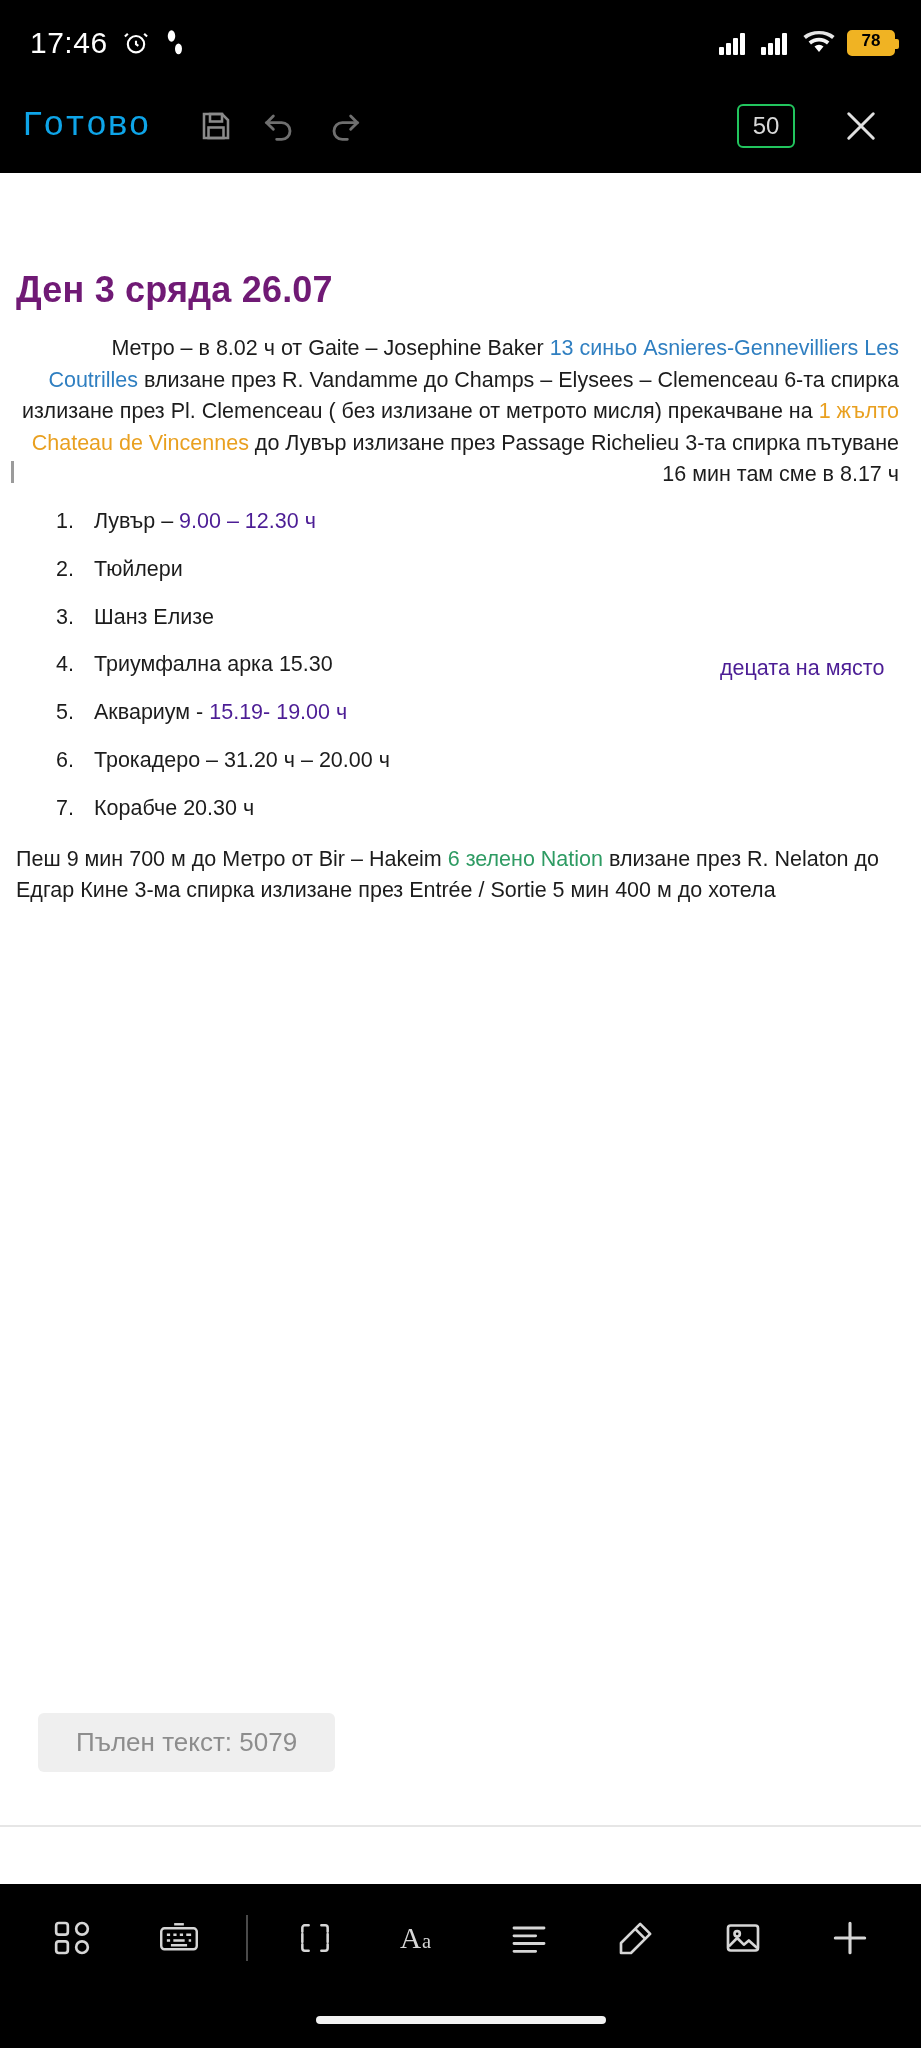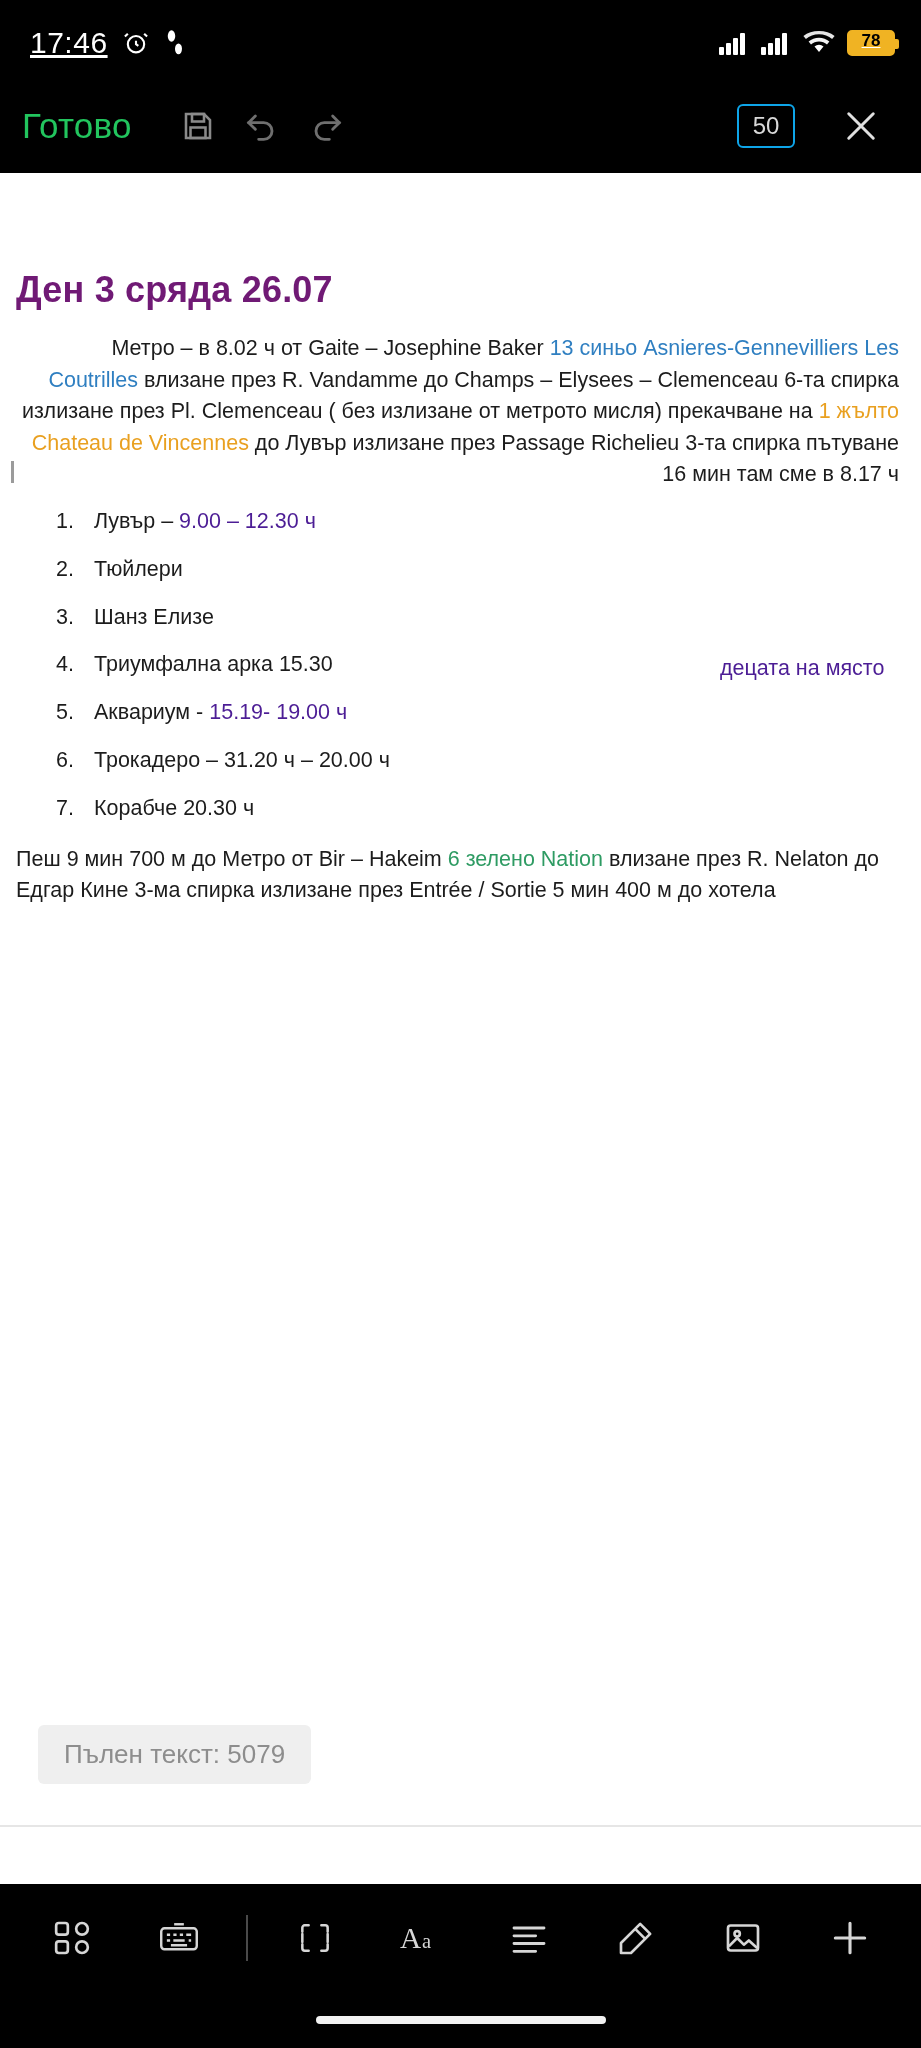--- a/index.html
+++ b/index.html
@@ -22,21 +22,20 @@
   
   .status-bar {
     height: 78px;
     background: #000000;
     color: #ffffff;
     display: flex;
     align-items: center;
     justify-content: space-between;
     padding: 8px 26px 0 30px;
     flex: 0 0 auto;
-    text-decoration: underline;
   }
   .status-left {
     display: flex;
     align-items: center;
     gap: 14px;
   }
   .status-time {
     font-size: 30px;
     letter-spacing: 0.5px;
     color: #ffffff;
@@ -74,34 +73,35 @@
     height: 95px;
     background: #000000;
     color: #ffffff;
     display: flex;
     align-items: center;
     padding: 0 28px 0 22px;
     flex: 0 0 auto;
   }
   .done-label {
     font-size: 35px;
-    color: #22c55e;
+    color: #0ea5e9;
     margin-right: 34px;
     letter-spacing: 0.3px;
+    font-family: Liberation Mono, monospace;
   }
   .tb-btn {
     width: 64px; height: 64px;
     display: flex; align-items: center; justify-content: center;
     color: #8a8a8a;
   }
   .tb-btn.dim { color: #6f6f6f; }
   .tb-spacer { flex: 1 1 auto; }
   .count-box {
     min-width: 58px; height: 44px;
-    border: 2px solid #0ea5e9;
+    border: 2px solid #22c55e;
     border-radius: 6px;
     display: flex; align-items: center; justify-content: center;
     color: #d9d9d9;
     font-size: 24px;
     margin-right: 34px;
     padding: 0 6px;
   }
   .close-btn { color: #e0e0e0; }
 
   
@@ -165,25 +165,25 @@
     font-size: 21.5px;
     line-height: 1.47;
     color: #1c1c1c;
     margin: 10px 0 0 2px;
   }
 
   
   .fulltext-chip {
     position: absolute;
     left: 38px;
-    bottom: 100px;
+    bottom: 112px;
     background: #efefef;
     color: #8d8d8d;
     font-size: 26px;
-    padding: 14px 26px;
+    padding: 14px 38px;
     border-radius: 6px;
   }
   .doc-bottom-rule {
     position: absolute;
     left: 0; right: 0;
     bottom: 57px;
     height: 2px;
     background: #e6e6e6;
   }
 

